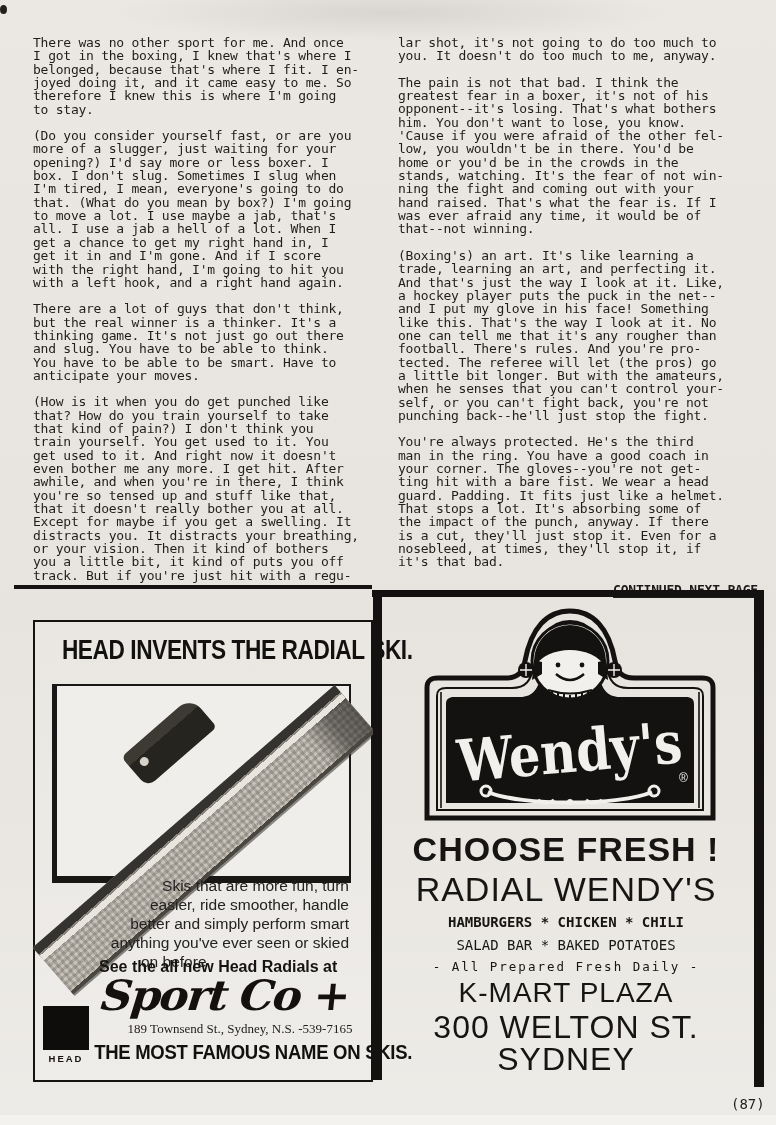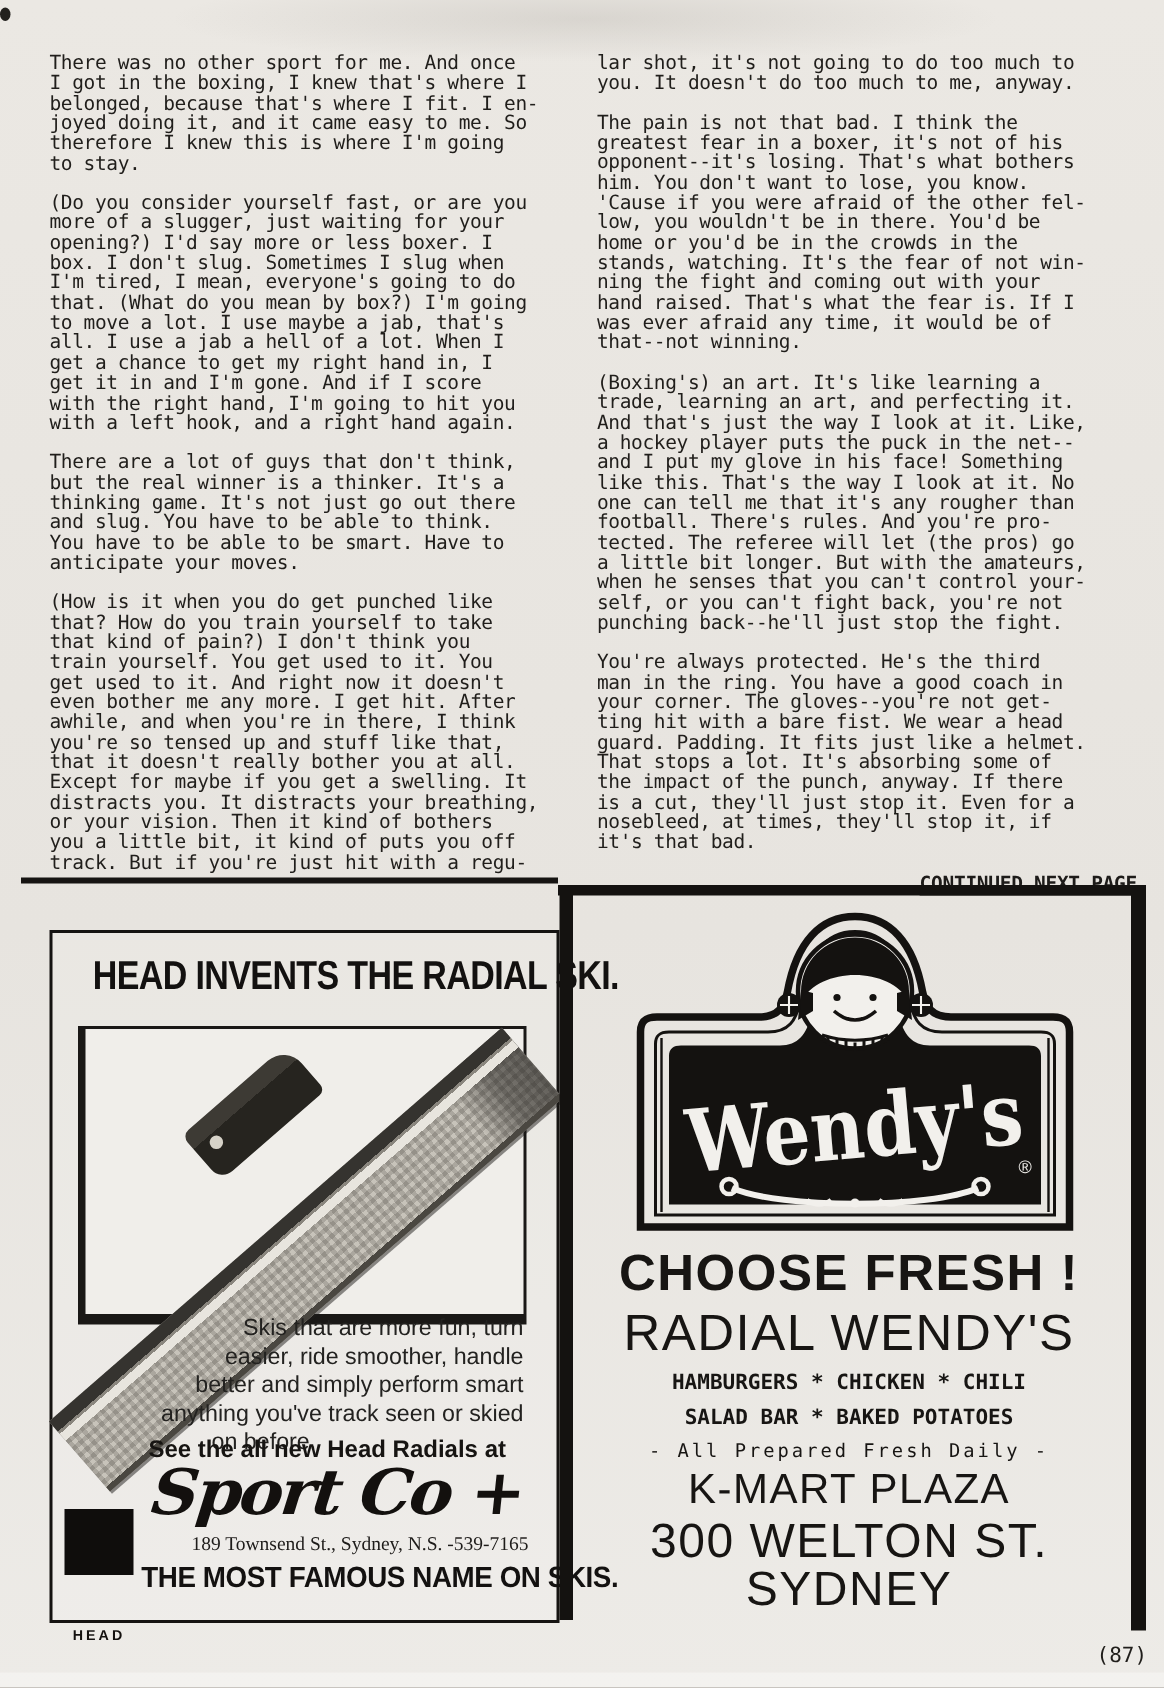--- a/index.html
+++ b/index.html
@@ -57,36 +57,36 @@
   .blurb-line{text-align:right;}
   .blurb-line:last-child{text-align:left;padding-left:66px;}
   .cta{position:absolute;left:64px;top:336px;font-size:16px;font-weight:bold;color:#161412;}
   .sportco{position:absolute;left:40px;top:348px;width:300px;text-align:center;
     font-family:"DejaVu Serif",serif;font-style:italic;font-weight:bold;font-size:44px;
     letter-spacing:-2px;transform:skewX(-6deg) scaleY(0.95);color:#13100e;white-space:nowrap;}
   .store-address{position:absolute;left:70px;top:399px;width:270px;text-align:center;
     font-family:"Liberation Serif",serif;font-size:13px;color:#1e1c1a;}
   .head-logo-square{position:absolute;left:8px;top:384px;width:46px;height:44px;background:#0f0d0c;}
   .head-logo-label{position:absolute;left:2px;top:431px;width:58px;text-align:center;
-    font-size:9.5px;font-weight:bold;letter-spacing:2px;color:#14110f;margin-top:32px;}
+    font-size:9.5px;font-weight:bold;letter-spacing:2px;color:#14110f;}
   .tagline{position:absolute;left:52px;top:419px;width:286px;text-align:center;
     font-size:19.5px;font-weight:bold;letter-spacing:-0.3px;transform:scaleX(0.95);
     white-space:nowrap;color:#131110;}
 
   
   .ad-wendys{position:absolute;left:372px;top:590px;width:392px;height:500px;}
   .w-top-bar{position:absolute;left:0;top:0;width:100%;height:7px;background:#141210;}
   .w-left-bar{position:absolute;left:1px;top:0;width:9px;height:490px;background:#141210;}
   .w-right-bar{position:absolute;right:0;top:0;width:10px;height:497px;background:#141210;}
   .w-sign{position:absolute;left:48px;top:16px;width:300px;height:222px;}
   .w-text{position:absolute;left:10px;width:368px;text-align:center;color:#171513;}
   .w-fresh{top:240px;font-size:34px;letter-spacing:1px;font-weight:bold;}
   .w-choose{top:280px;font-size:34px;letter-spacing:1px;}
   .w-menu1{top:324px;font-family:"DejaVu Sans Mono",monospace;font-size:14px;font-weight:bold;}
-  .w-menu2{top:347px;font-family:"DejaVu Sans Mono",monospace;font-size:14px;font-weight:bold;}
+  .w-menu2{top:347px;font-family:"DejaVu Sans Mono",monospace;font-size:14px;font-weight:normal;}
   .w-menu3{top:369px;font-family:"DejaVu Sans Mono",monospace;font-size:12.5px;letter-spacing:2px;text-align:center;}
   .w-kmart{top:387px;font-size:28px;letter-spacing:1px;}
   .w-welton{top:419px;font-size:32px;letter-spacing:1px;}
   .w-sydney{top:451px;font-size:32px;letter-spacing:1px;}
 
   .page-number{position:absolute;left:731px;top:1096px;font-family:"DejaVu Sans Mono",monospace;
     font-size:14px;color:#201e1b;}
 </style>
 </head>
 <body>
@@ -183,21 +183,21 @@
 
   <div class="ad-head">
     <div class="ad-head-headline">HEAD INVENTS THE RADIAL SKI.</div>
     <div class="photo-frame"></div>
     <div class="ski"></div>
     <div class="ski-binding"></div>
     <div class="blurb">
       <div class="blurb-line">Skis that are more fun, turn</div>
       <div class="blurb-line">easier, ride smoother, handle</div>
       <div class="blurb-line">better and simply perform smart</div>
-      <div class="blurb-line">anything you've track seen or skied</div>
+      <div class="blurb-line">anything you've ever seen or skied</div>
       <div class="blurb-line">on before.</div>
     </div>
     <div class="cta">See the all new Head Radials at</div>
     <div class="sportco">Sport Co +</div>
     <div class="head-logo-square"></div>
     <div class="head-logo-label">HEAD</div>
     <div class="store-address">189 Townsend St., Sydney, N.S. -539-7165</div>
     <div class="tagline">THE MOST FAMOUS NAME ON SKIS.</div>
   </div>
 

